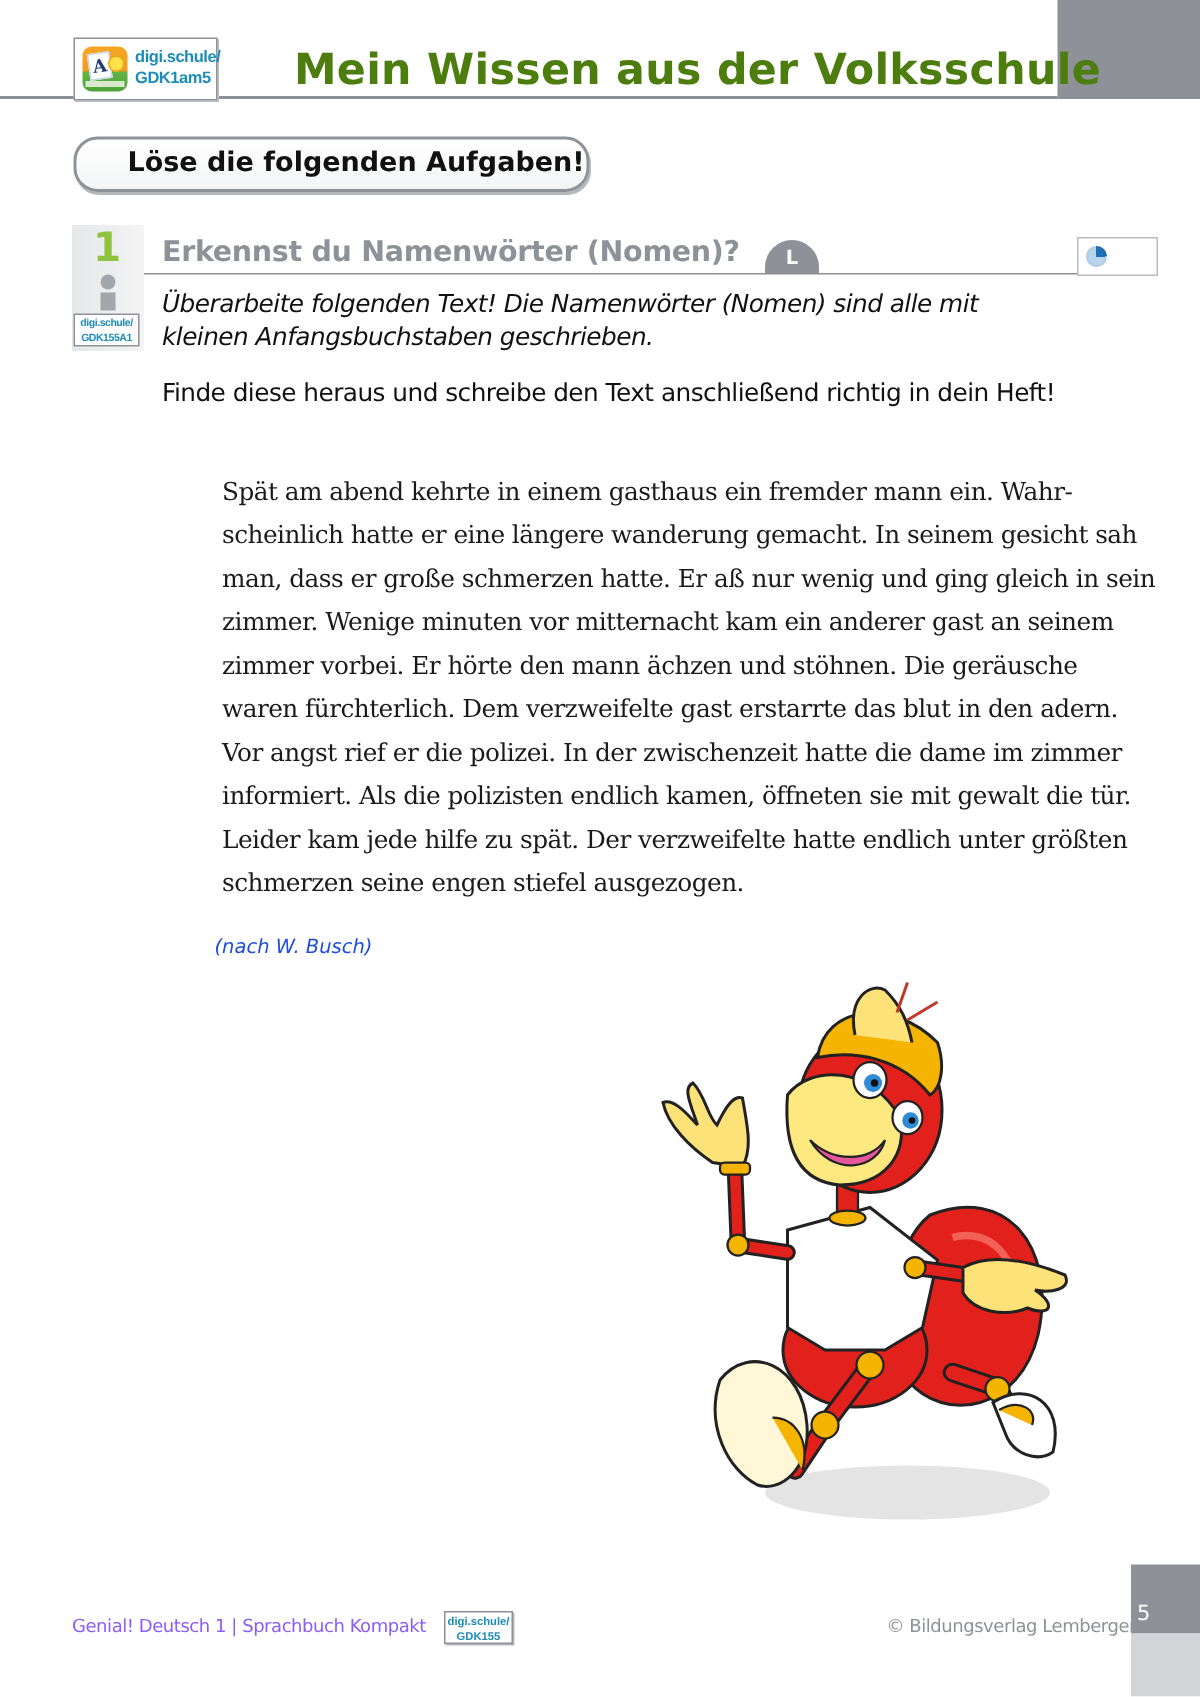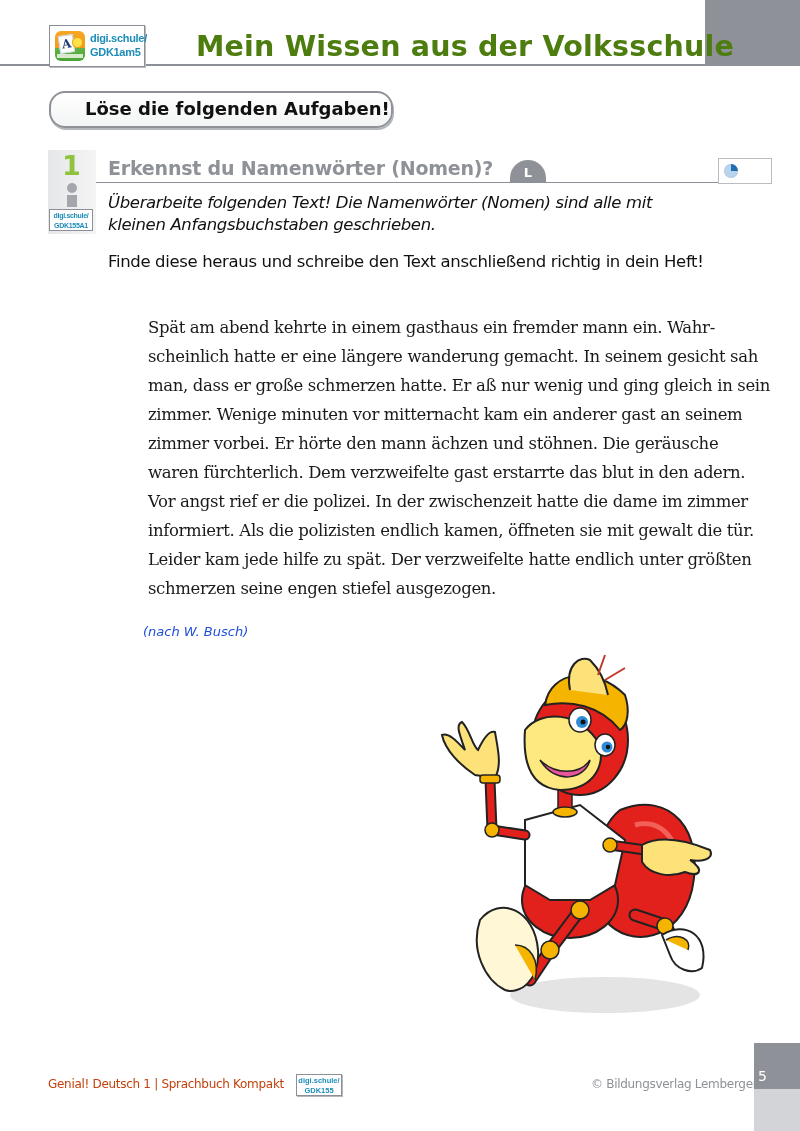--- a/index.html
+++ b/index.html
@@ -48,21 +48,21 @@
 
   
   .story { left:108px; top:313px; width:620px; font:16.5px "DejaVu Serif", serif; color:#1a1a1a; line-height:29px; letter-spacing:-0.35px; }
   .story-line { display:block; white-space:nowrap;margin-left:40px; }
   .source { left:108px; top:624px; font:italic 13px "DejaVu Sans", sans-serif; color:#1d4ed8;margin-left:35px; }
 
   
   .mascot { left:430px; top:650px; width:300px; height:380px; }
 
   
-  .footer-left { left:48px; top:1077px; font:12px "DejaVu Sans", sans-serif; color:#c2410c; white-space:nowrap; letter-spacing:-0.3px; }
+  .footer-left { left:48px; top:1077px; font:12px "DejaVu Sans", sans-serif; color:#8b5cf6; white-space:nowrap; letter-spacing:-0.3px; }
   .digi-badge-foot { left:296px; top:1074px; width:46px; height:22px; background:#fff; border:1px solid #8c8f95; box-shadow:1px 1px 0 #b4b7bc;
                      font:bold 7.5px "Liberation Sans", sans-serif; color:#1c8db8; text-align:center; line-height:10px; padding-top:1px; box-sizing:border-box; }
   .footer-right { left:559px; top:1077px; font:12px "DejaVu Sans", sans-serif; color:#8e9197; white-space:nowrap; letter-spacing:-0.3px;margin-left:32px; }
   .page-tab-top { left:754px; top:1043px; width:46px; height:46px; background:#8e9197; }
   .page-tab-bottom { left:754px; top:1089px; width:46px; height:42px; background:#d2d4d7; }
   .page-number { left:4px; top:25px; font:14px "DejaVu Sans", sans-serif; color:#fff; }
 </style>
 </head>
 <body>
 

